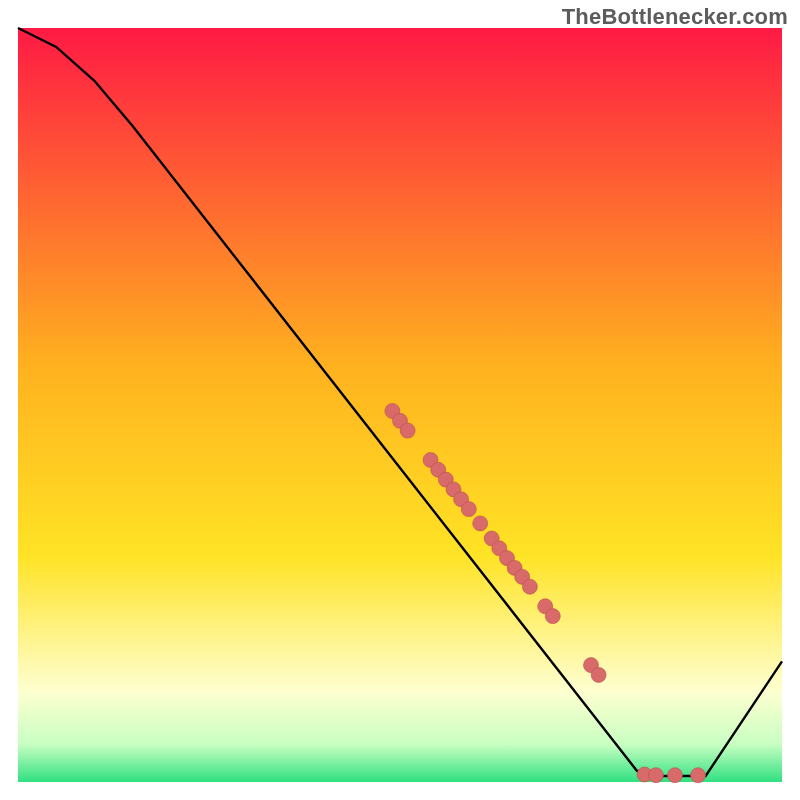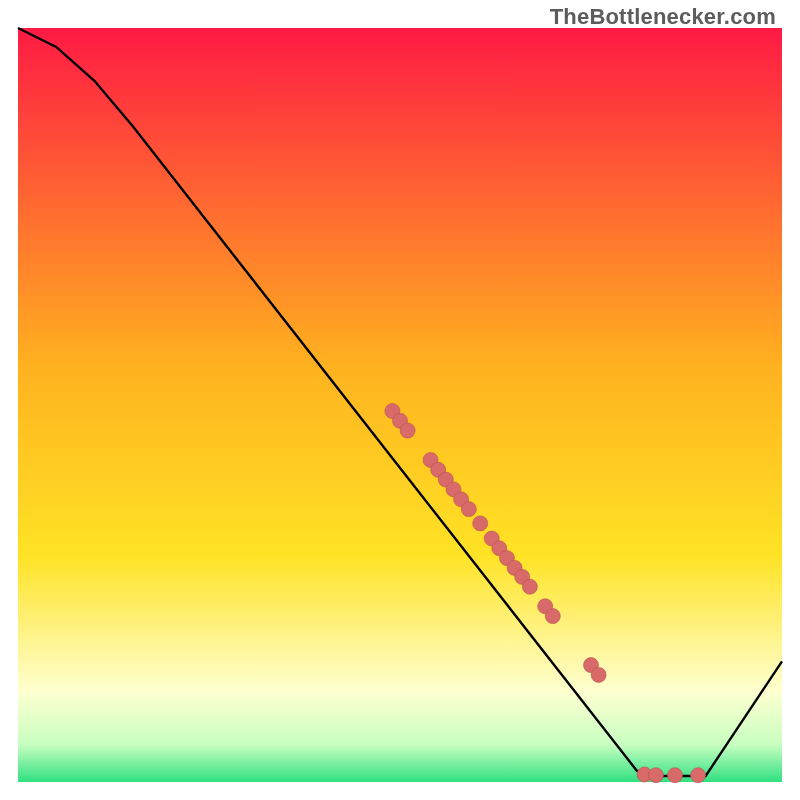--- a/index.html
+++ b/index.html
@@ -12,21 +12,21 @@
     font-family: Arial, Helvetica, sans-serif;
   }
   .stage {
     position: relative;
     width: 800px;
     height: 800px;
   }
   .watermark {
     position: absolute;
     top: 4px;
-    right: 24px;
+    right: 12px;
     font-size: 22px;
     font-weight: 600;
     color: #5c5c5c;
     letter-spacing: 0.2px;
   }
   svg.chart {
     position: absolute;
     left: 0;
     top: 0;
   }

